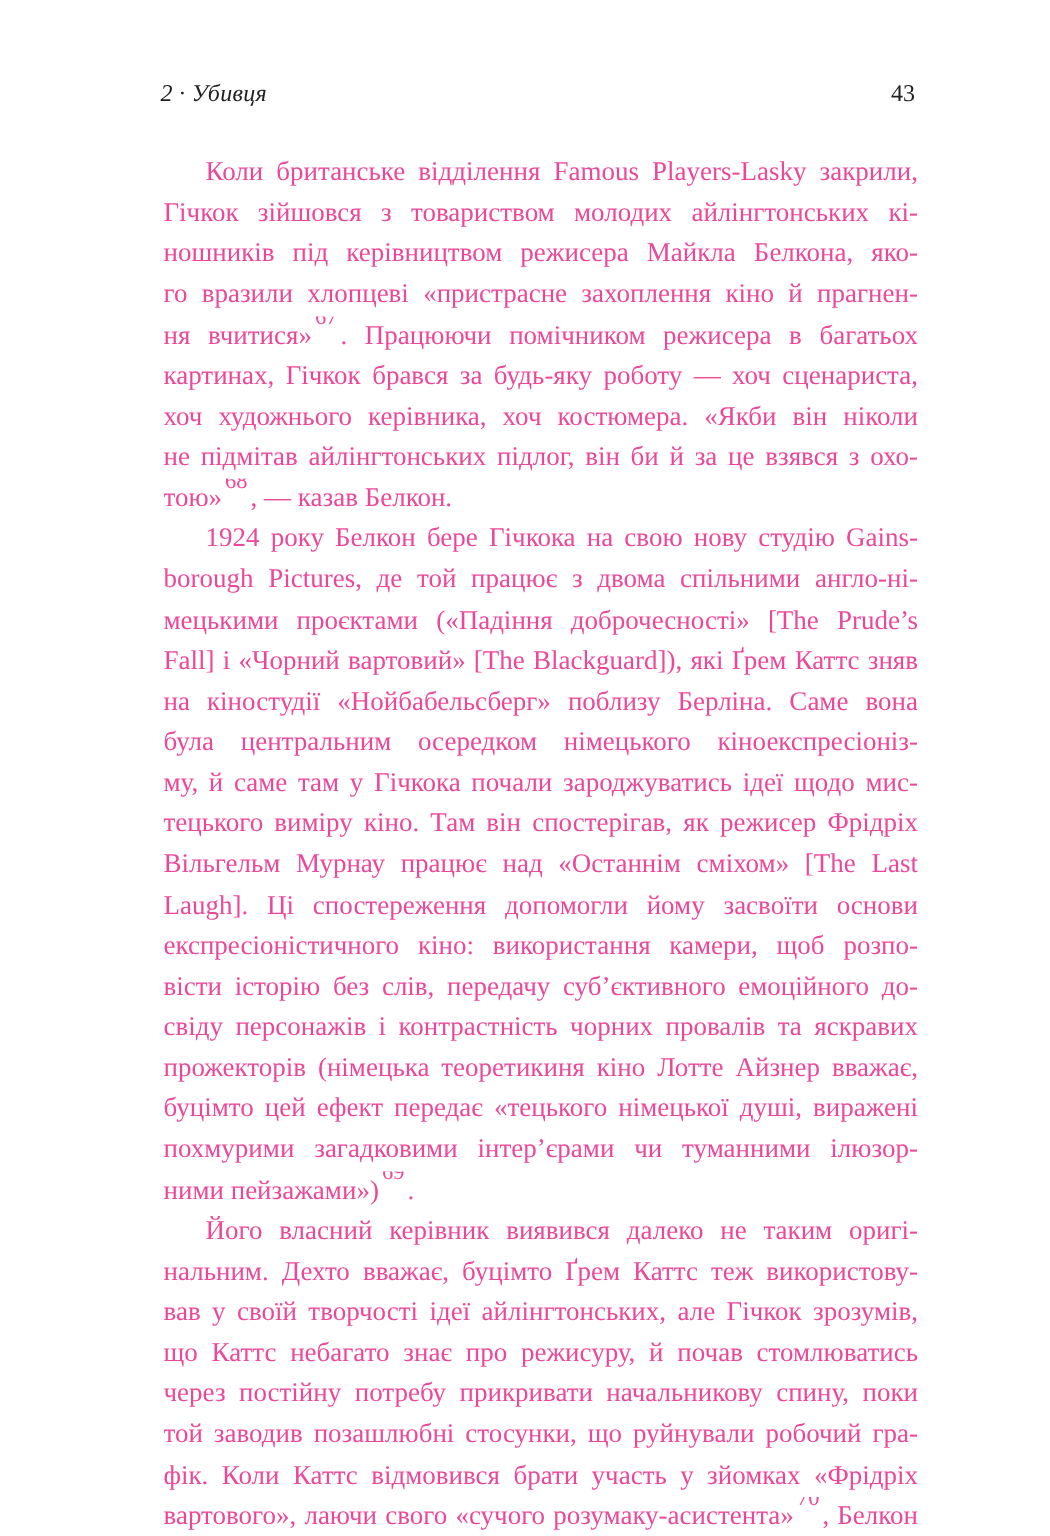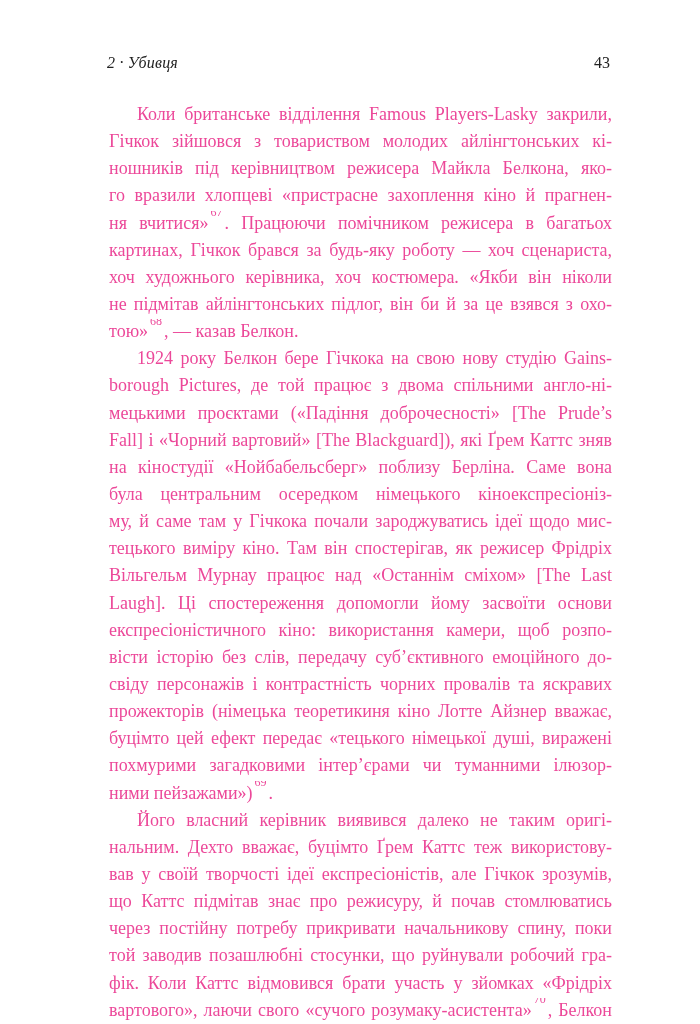--- a/index.html
+++ b/index.html
@@ -49,21 +49,21 @@
     height: 25.15px;
     overflow: hidden;
     text-align: justify;
     text-align-last: justify;
     white-space: normal;
     color: #ec4899;
   }
   .line.indent { text-indent: 28px; }
   .line.para-end { text-align-last: left; }
   sup.footnote-ref {
-    font-size: 12px;
+    font-size: 15px;
     line-height: 0;
     position: relative;
     top: -5.5px;
     letter-spacing: 0;
   }
 </style>
 </head>
 <body>
 
 <div class="page">
@@ -98,21 +98,21 @@
         <div class="line">вісти історію без слів, передачу суб’єктивного емоційного до-</div>
         <div class="line">свіду персонажів і контрастність чорних провалів та яскравих</div>
         <div class="line">прожекторів (німецька теоретикиня кіно Лотте Айзнер вважає,</div>
         <div class="line">буцімто цей ефект передає «тецького німецької душі, виражені</div>
         <div class="line">похмурими загадковими інтер’єрами чи туманними ілюзор-</div>
         <div class="line para-end">ними пейзажами»)<sup class="footnote-ref">69</sup>.</div>
       </div>
       <div class="paragraph">
         <div class="line indent">Його власний керівник виявився далеко не таким оригі-</div>
         <div class="line">нальним. Дехто вважає, буцімто Ґрем Каттс теж використову-</div>
-        <div class="line">вав у своїй творчості ідеї експресіоністів, але Гічкок зрозумів,</div>
-        <div class="line">що Каттс підмітав знає про режисуру, й почав стомлюватись</div>
+        <div class="line">вав у своїй творчості ідеї айлінгтонських, але Гічкок зрозумів,</div>
+        <div class="line">що Каттс небагато знає про режисуру, й почав стомлюватись</div>
         <div class="line">через постійну потребу прикривати начальникову спину, поки</div>
         <div class="line">той заводив позашлюбні стосунки, що руйнували робочий гра-</div>
         <div class="line">фік. Коли Каттс відмовився брати участь у зйомках «Фрідріх</div>
         <div class="line">вартового», лаючи свого «сучого розумаку-асистента»<sup class="footnote-ref">70</sup>, Белкон</div>
       </div>
     </main>
 </div>
 
 </body></html>

